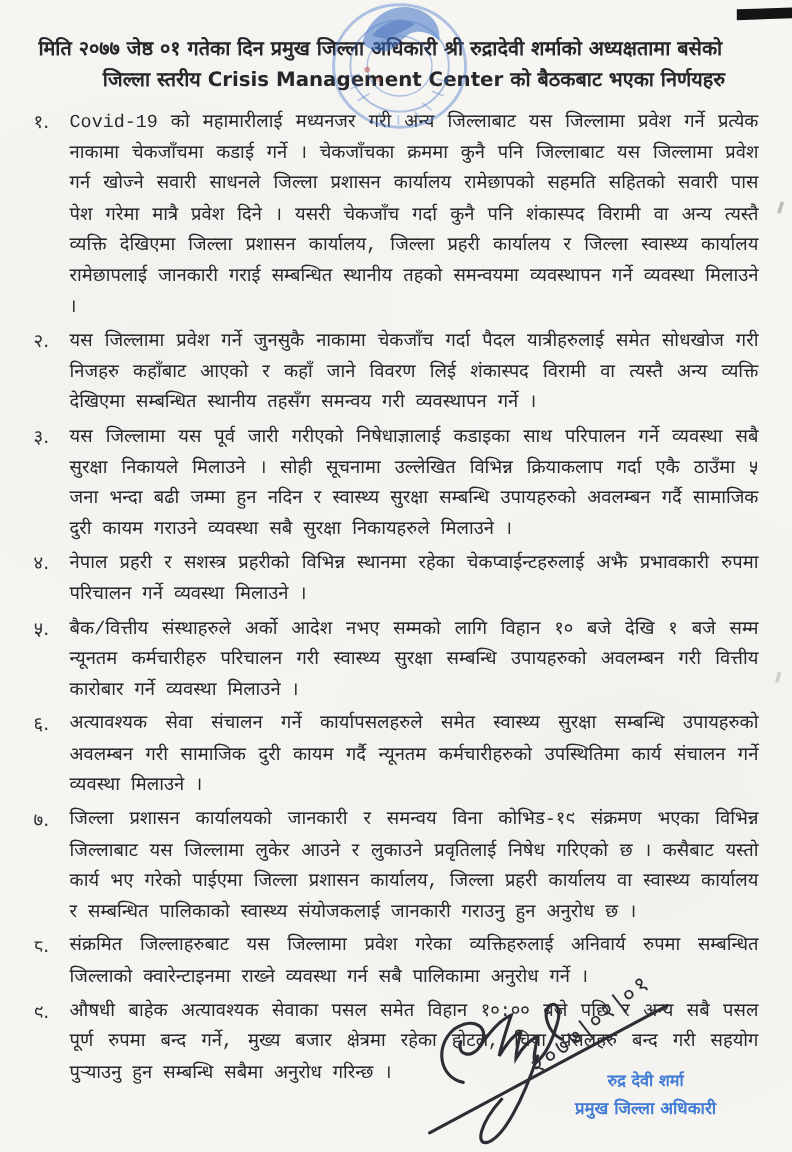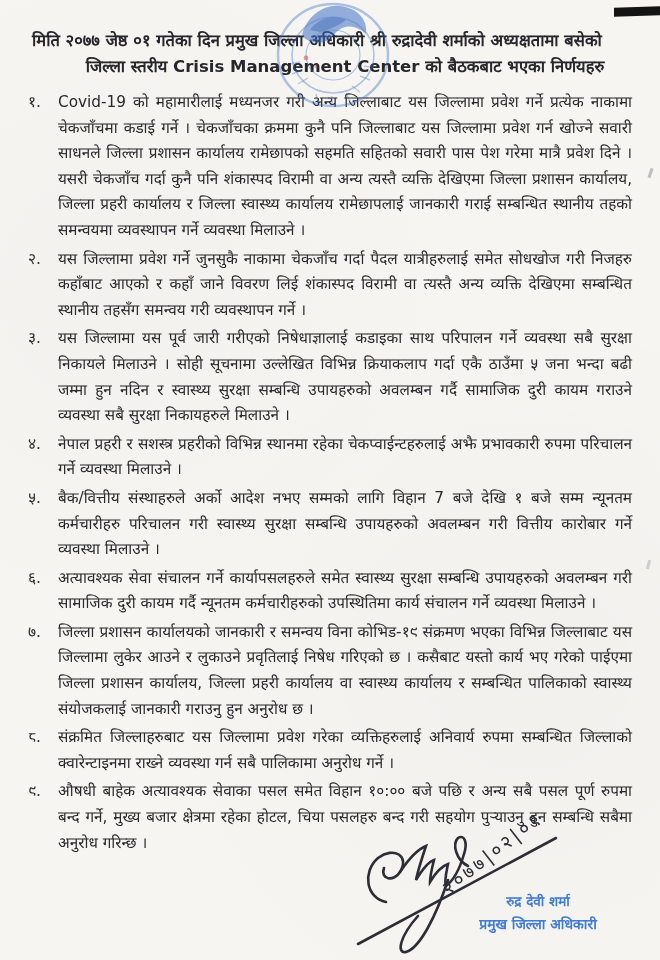--- a/index.html
+++ b/index.html
@@ -23,21 +23,21 @@
   .doc-header{margin:4px 0 10px 4px;line-height:26px;font-weight:bold;font-size:16.5px;}
   .doc-header .h2{padding-left:26px;text-align:center;}
   .decision-list{margin-top:4px;}
   .decision-item{display:flex;margin-bottom:3px;}
   .decision-num{
     flex:0 0 30px;font-size:15.5px;line-height:25.6px;
     font-weight:500;color:#2c2c31;
   }
   .decision-text{
     flex:1;font-size:15.3px;line-height:25.6px;
-    text-align:justify;color:#28282d;
+    text-align:justify;color:#28282d;font-family:Liberation Mono, monospace;
   }
   
   .seal{
     position:absolute;left:272px;top:0px;width:122px;height:114px;
     pointer-events:none;z-index:3;opacity:0.85;
   }
   
   .corner-mark{
     position:absolute;top:7px;right:0;width:46px;height:9px;
     background:#141414;transform:skewY(-2deg);z-index:4;
@@ -83,21 +83,21 @@
     <div class="decision-item">
       <div class="decision-num">३.</div>
       <div class="decision-text">यस जिल्लामा यस पूर्व जारी गरीएको निषेधाज्ञालाई कडाइका साथ परिपालन गर्ने व्यवस्था सबै सुरक्षा निकायले मिलाउने ।  सोही सूचनामा उल्लेखित विभिन्न क्रियाकलाप गर्दा एकै ठाउँमा ५ जना भन्दा बढी जम्मा हुन नदिन र स्वास्थ्य सुरक्षा सम्बन्धि उपायहरुको अवलम्बन गर्दै सामाजिक दुरी कायम गराउने व्यवस्था सबै सुरक्षा निकायहरुले मिलाउने ।</div>
     </div>
     <div class="decision-item">
       <div class="decision-num">४.</div>
       <div class="decision-text">नेपाल प्रहरी र सशस्त्र प्रहरीको विभिन्न स्थानमा रहेका चेकप्वाईन्टहरुलाई अझै प्रभावकारी रुपमा परिचालन गर्ने व्यवस्था मिलाउने ।</div>
     </div>
     <div class="decision-item">
       <div class="decision-num">५.</div>
-      <div class="decision-text">बैक/वित्तीय संस्थाहरुले अर्को आदेश नभए सम्मको लागि विहान 7 बजे देखि १ बजे सम्म न्यूनतम कर्मचारीहरु परिचालन गरी स्वास्थ्य सुरक्षा सम्बन्धि उपायहरुको अवलम्बन गरी वित्तीय कारोबार गर्ने व्यवस्था मिलाउने ।</div>
+      <div class="decision-text">बैक/वित्तीय संस्थाहरुले अर्को आदेश नभए सम्मको लागि विहान १० बजे देखि १ बजे सम्म न्यूनतम कर्मचारीहरु परिचालन गरी स्वास्थ्य सुरक्षा सम्बन्धि उपायहरुको अवलम्बन गरी वित्तीय कारोबार गर्ने व्यवस्था मिलाउने ।</div>
     </div>
     <div class="decision-item">
       <div class="decision-num">६.</div>
       <div class="decision-text">अत्यावश्यक सेवा संचालन गर्ने कार्यापसलहरुले समेत स्वास्थ्य सुरक्षा सम्बन्धि उपायहरुको अवलम्बन गरी सामाजिक दुरी कायम गर्दै न्यूनतम कर्मचारीहरुको उपस्थितिमा कार्य संचालन गर्ने व्यवस्था मिलाउने ।</div>
     </div>
     <div class="decision-item">
       <div class="decision-num">७.</div>
       <div class="decision-text">जिल्ला प्रशासन कार्यालयको जानकारी र समन्वय विना कोभिड-१९ संक्रमण भएका विभिन्न जिल्लाबाट यस जिल्लामा लुकेर आउने र लुकाउने प्रवृतिलाई निषेध गरिएको छ ।  कसैबाट यस्तो कार्य भए गरेको पाईएमा जिल्ला प्रशासन कार्यालय, जिल्ला प्रहरी कार्यालय वा स्वास्थ्य कार्यालय र सम्बन्धित पालिकाको स्वास्थ्य संयोजकलाई जानकारी गराउनु हुन अनुरोध छ ।</div>
     </div>
     <div class="decision-item">

